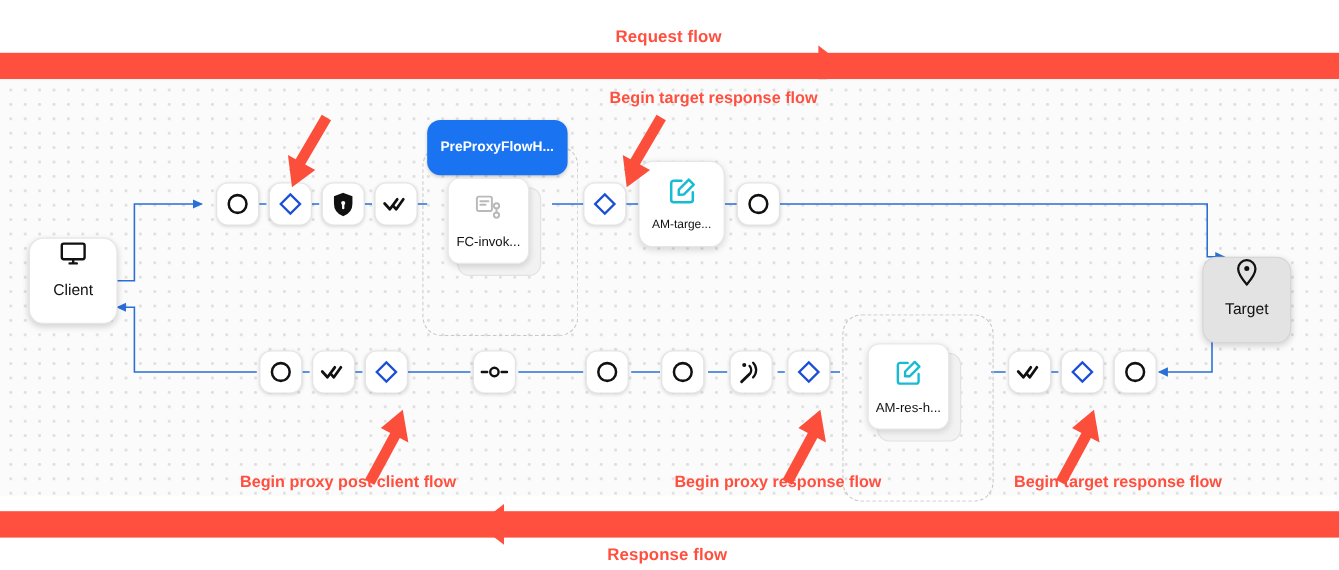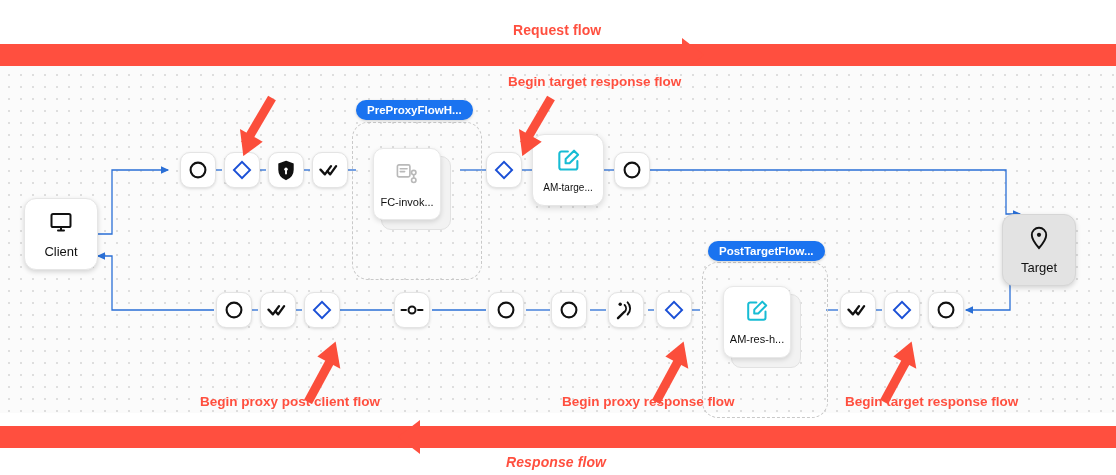--- a/index.html
+++ b/index.html
@@ -33,21 +33,21 @@
     border-right:22px solid #ff4f3f;
   }
   .flowbar-label{
     position:absolute;
     color:#ff4f3f;
     font-size:14px;font-weight:bold;
     letter-spacing:.1px;
     white-space:nowrap;
   }
   #request-flow-label{left:513px;top:10px;}
-  #response-flow-label{left:506px;top:442px;font-style:italic;}
+  #response-flow-label{left:506px;top:442px;}
 
   
   #canvas{
     position:absolute;left:0;top:54px;
     width:1116px;height:347px;
     background-color:#fbfbfb;
     background-image:radial-gradient(#dedede 1.1px, transparent 1.2px);
     background-size:12px 12px;
     background-position:3px 3px;
   }
@@ -82,21 +82,21 @@
   .bignode .cap{
     font-size:10px;color:#111;
     max-width:66px;overflow:hidden;white-space:nowrap;
     text-align:center;
   }
   .endpoint{
     position:absolute;
     width:74px;height:72px;
     border-radius:12px;
     display:flex;flex-direction:column;
-    align-items:center;justify-content:center;gap:6px;
+    align-items:center;gap:6px;
     box-sizing:border-box;
     box-shadow:0 2px 5px rgba(0,0,0,.16);
   }
   .endpoint .cap{font-size:13px;color:#111;}
   #client-node{background:#ffffff;border:1px solid #e6e6e6;}
   #target-node{background:#e3e3e3;border:1px solid #d6d6d6;}
 
   
   .stacked{position:absolute;width:76px;height:80px;}
   .stacked .back{
@@ -121,21 +121,21 @@
     border:1.5px dashed #c9c9c9;
     border-radius:16px;
     box-sizing:border-box;
   }
   .group-badge{
     position:absolute;
     background:#1a73f0;
     color:#ffffff;
     font-size:11.5px;font-weight:bold;
     border-radius:11px;
-    padding:4px 11px;
+    padding:17px 11px;
     white-space:nowrap;
     box-shadow:0 1px 3px rgba(0,0,0,.18);
   }
 
   
   .annot{
     position:absolute;
     color:#ff4f3f;
     font-size:13.5px;font-weight:bold;
     white-space:nowrap;
@@ -366,21 +366,20 @@
     </div>
     <div class="node sm" style="left:928px;top:226px;">
       <span>
         <svg width="20" height="20" viewBox="0 0 20 20" fill="none" stroke="#111" stroke-width="2.1">
             <circle cx="10" cy="10" r="7.4"></circle>
           </svg>
       </span>
     </div>
 
     <div class="group" style="left:702px;top:196px;width:126px;height:156px;"></div>
-    <div class="group-badge" style="left:708px;top:175px;">PostTargetFlow...</div>
     <div class="stacked" style="left:723px;top:220px;">
       <div class="back"></div>
       <div class="front">
         <span>
           <svg width="24" height="24" viewBox="0 0 24 24" fill="none" stroke="#17bcd4" stroke-width="2" stroke-linecap="round" stroke-linejoin="round">
             <path d="M20.5 12.6v6.1a2 2 0 0 1-2 2H5.2a2 2 0 0 1-2-2V5.4a2 2 0 0 1 2-2h6.2"></path>
             <path d="M17.3 2.6l3.9 3.9-8 8-4 .1.1-4z"></path>
           </svg>
         </span>
         <span class="cap">AM-res-h...</span>

